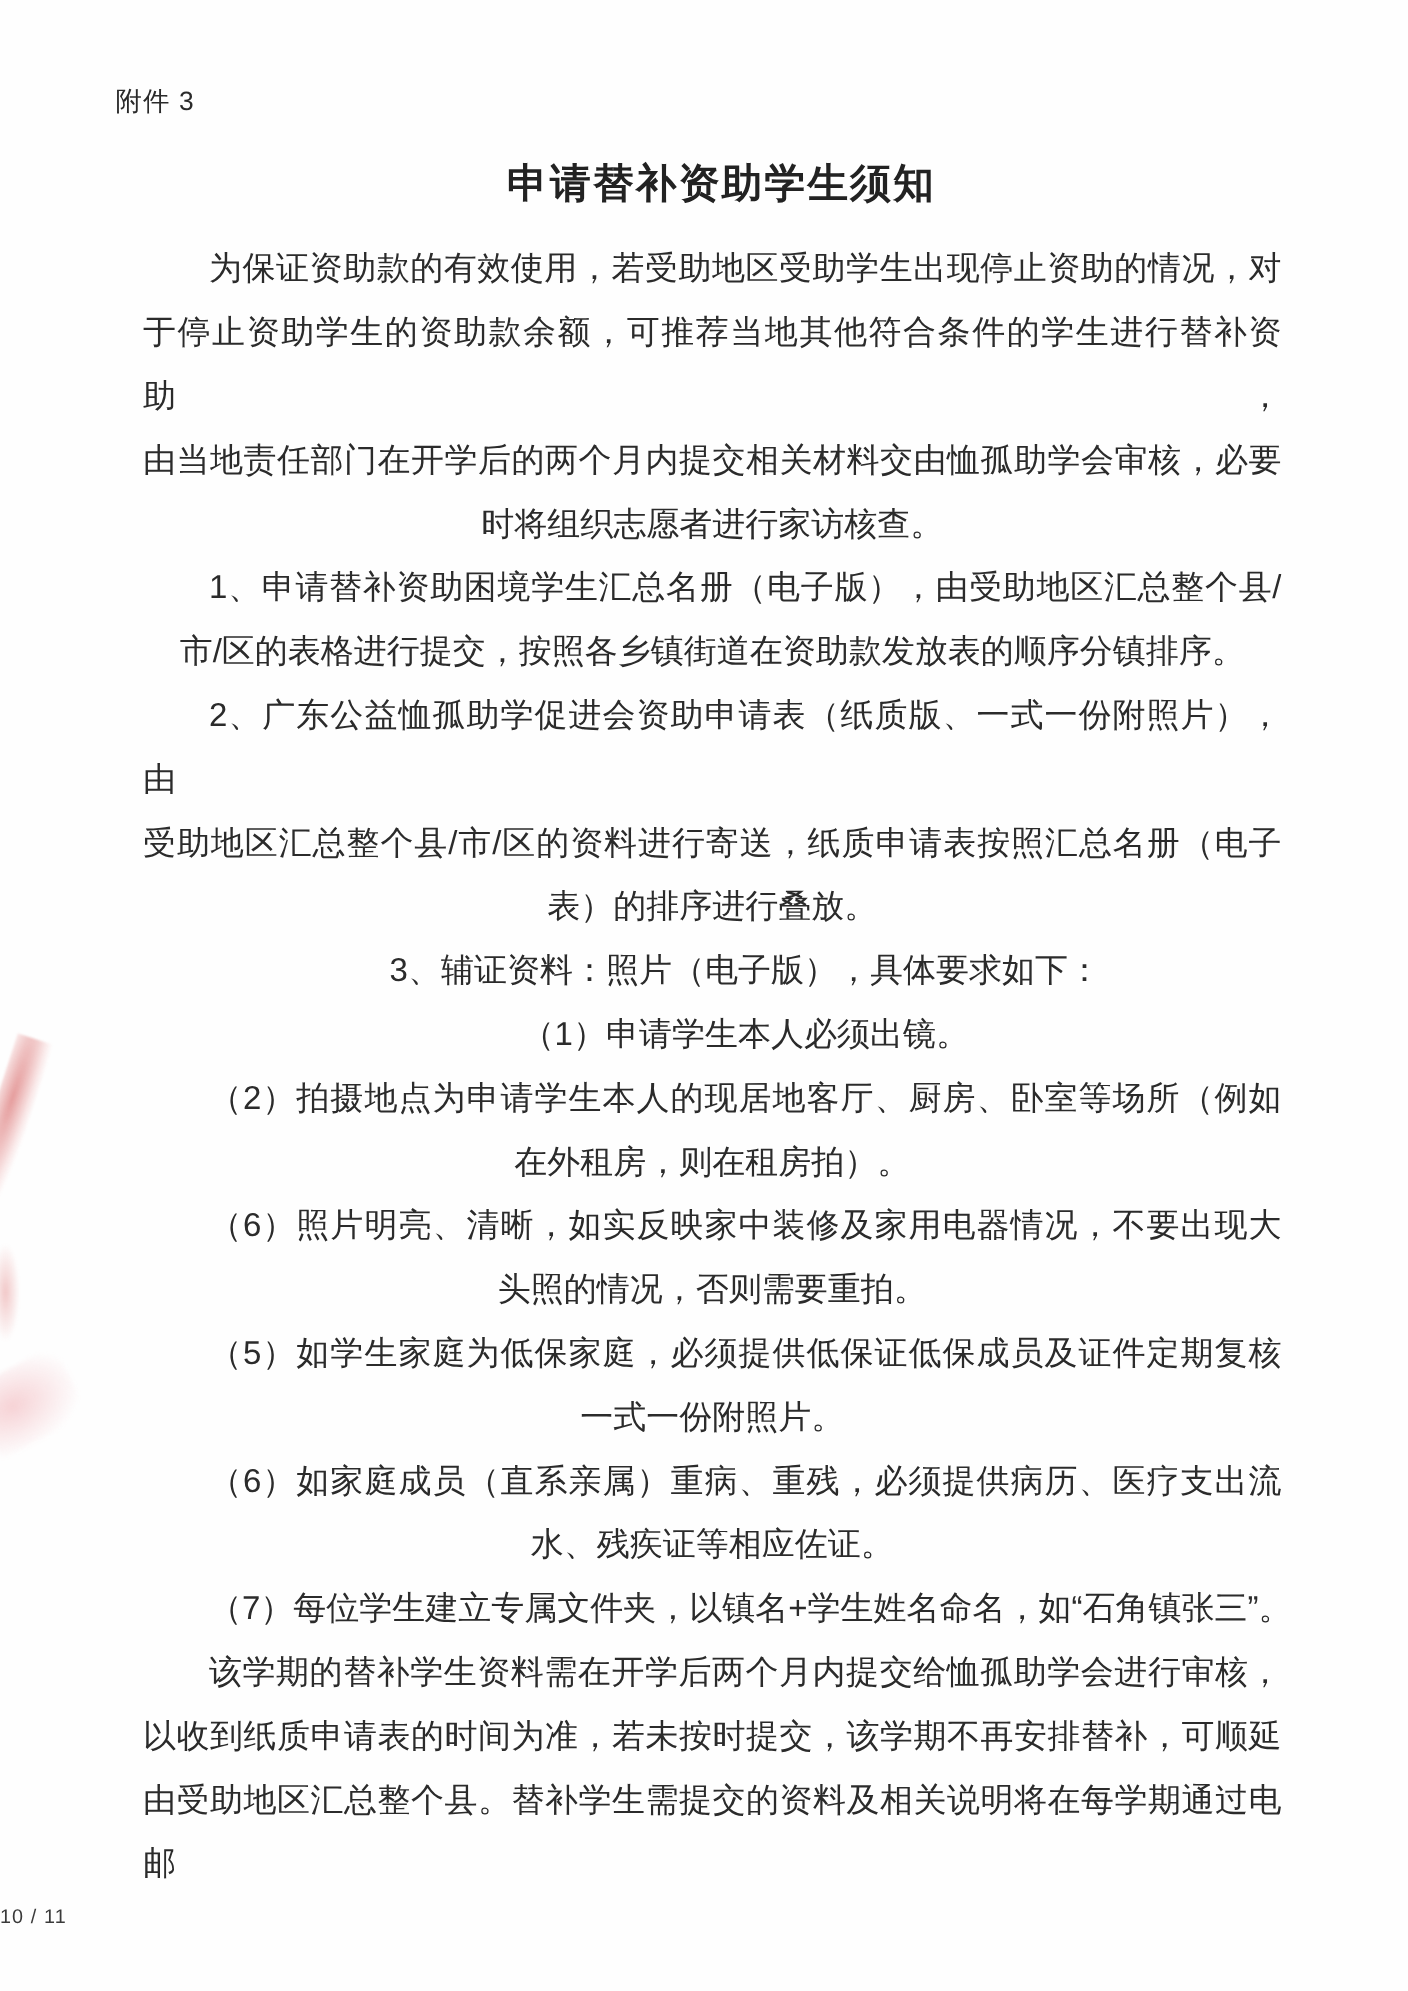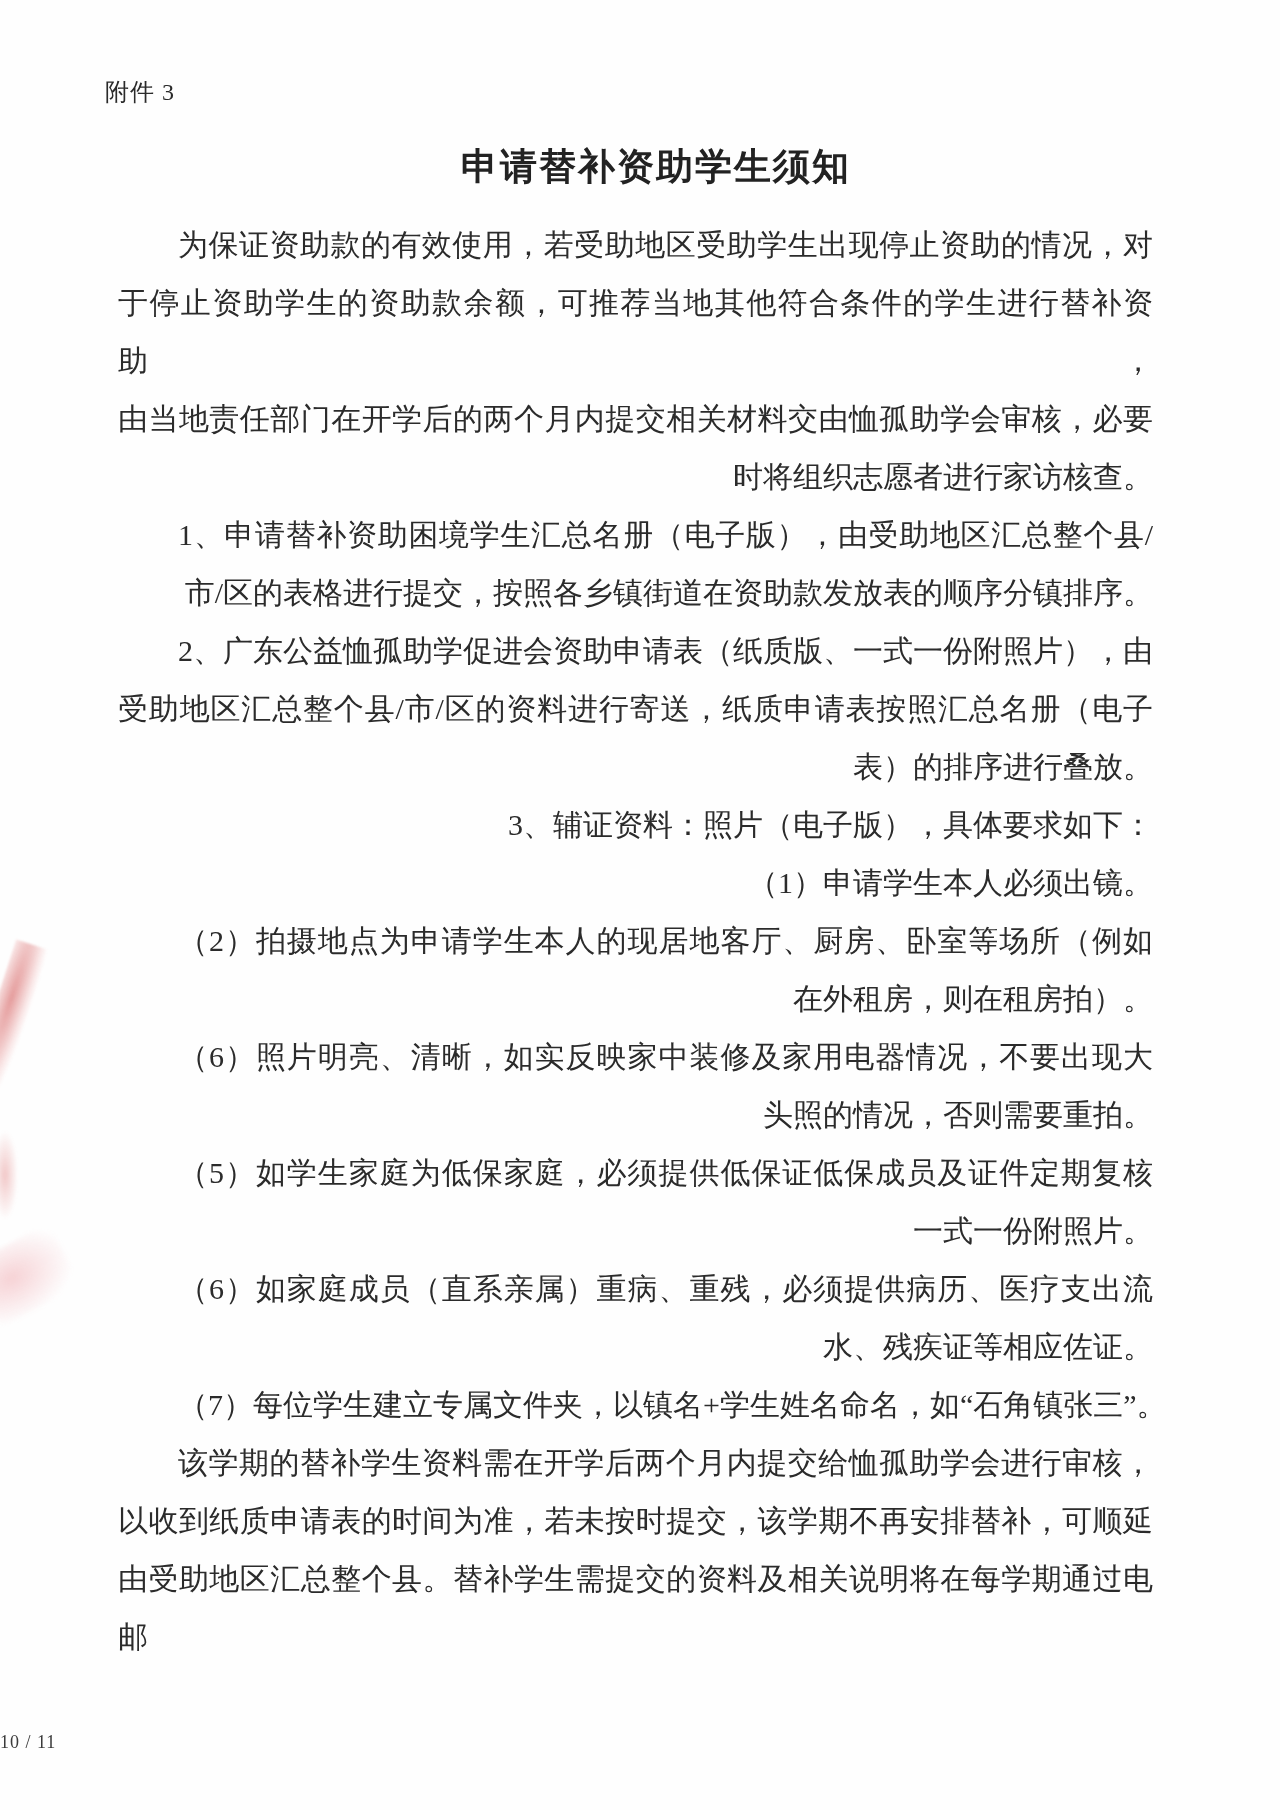--- a/index.html
+++ b/index.html
@@ -6,21 +6,21 @@
     margin: 0;
     padding: 0;
     background: #ffffff;
   }
   .page {
     position: relative;
     width: 1280px;
     height: 1810px;
     background: #fefefe;
     overflow: hidden;
-    font-family: Liberation Serif, serif;
+    font-family: Liberation Sans, sans-serif;
     color: #2a2a2a;
   }
   .attachment {
     position: absolute;
     left: 105px;
     top: 76px;
     font-size: 24px;
     letter-spacing: 1px;
     color: #2a2a2a;
   }
@@ -31,31 +31,31 @@
     width: 100%;
     margin: 16px;
     text-align: center;
     font-size: 37px;
     font-weight: bold;
     letter-spacing: 2px;
     color: #222;
   }
   .body {
     position: absolute;
-    left: 118px;
+    left: 130px;
     top: 216px;
     width: 1035px;
     font-size: 30px;
     line-height: 58px;
     color: #2b2b2b;
   }
   .line {
     white-space: nowrap;      
     overflow: hidden;
-    text-align: right;
+    text-align: center;
   }
   .line.full {
     white-space: normal;
     text-align: justify;
     text-align-last: justify;
   }
   .line.indent {
     text-indent: 2em;
   }
   .footer {

